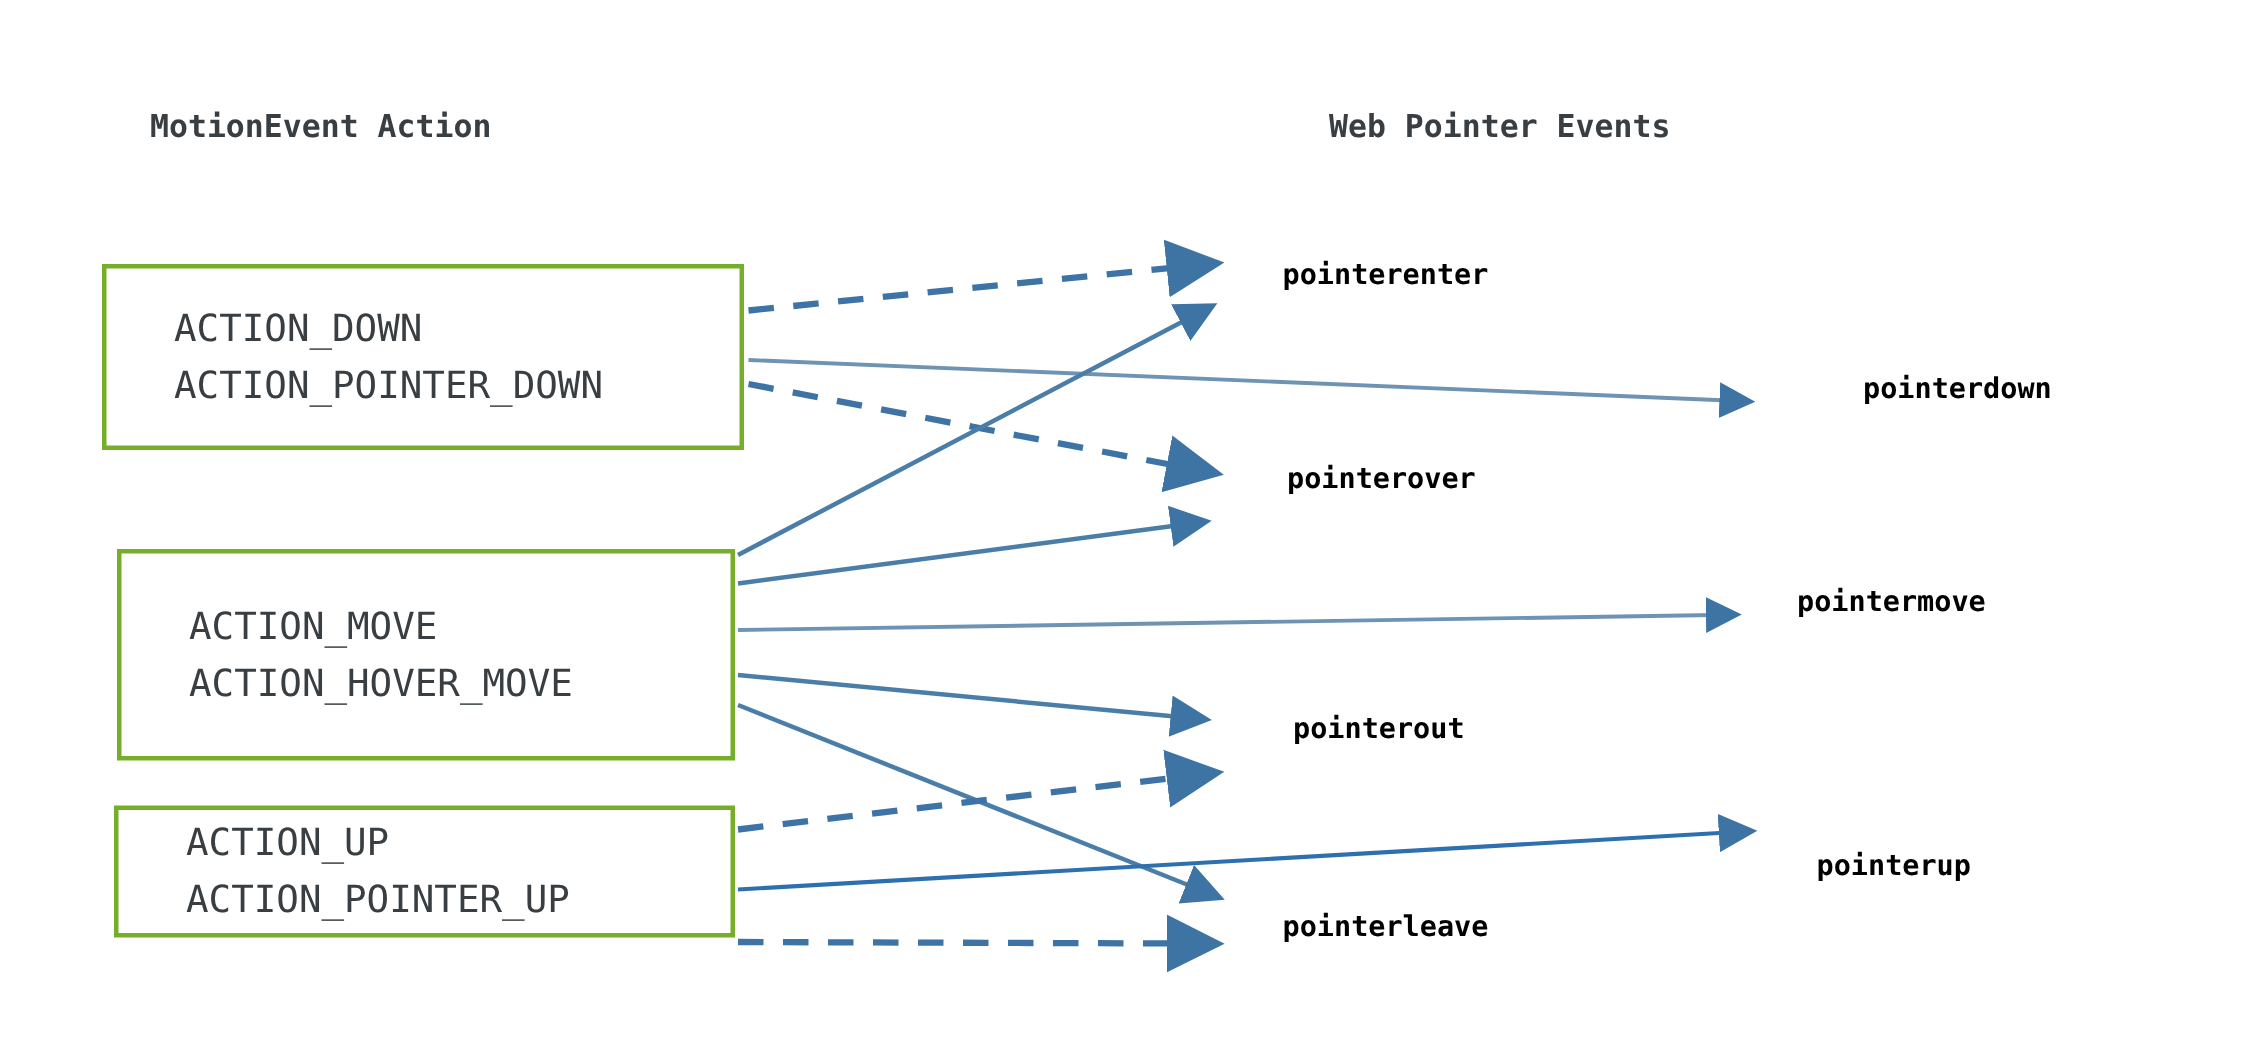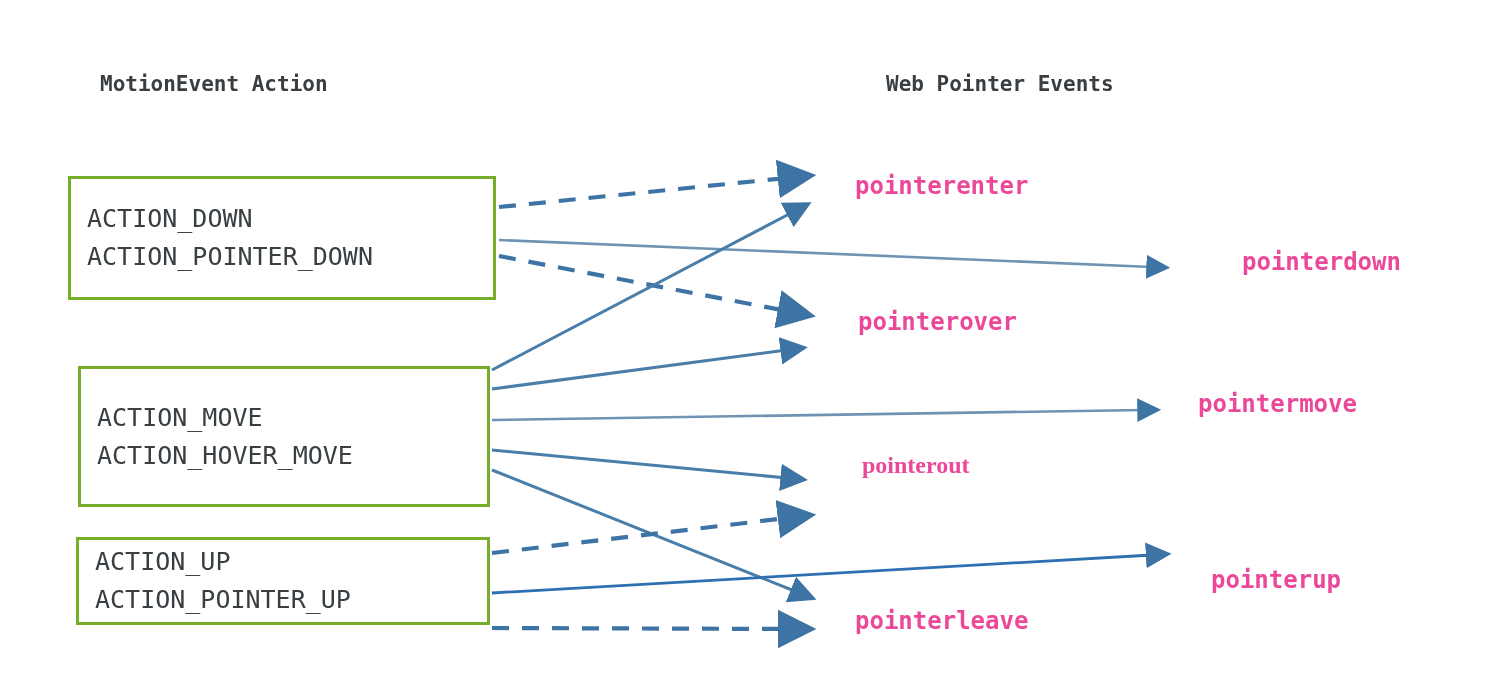--- a/index.html
+++ b/index.html
@@ -45,39 +45,39 @@
     flex-direction: column;
     justify-content: center;
   }
   .action-line {
     font-family: "DejaVu Sans Mono", "Liberation Mono", monospace;
     font-size: 25px;
     font-weight: 400;
     color: #383E42;
     line-height: 38px;
     white-space: nowrap;
-    padding-left: 16px;
+    padding-left: 45px;
   }
   #box-down  { left: 68px;  top: 176px; width: 428px; height: 124px; }
   #box-move  { left: 78px;  top: 366px; width: 412px; height: 141px; }
   #box-up    { left: 76px;  top: 537px; width: 414px; height: 88px; }
 
   .pe-label {
     position: absolute;
     font-family: "DejaVu Sans Mono", "Liberation Mono", monospace;
-    font-size: 24px;
+    font-size: 19px;
     font-weight: 700;
-    color: #ec4899;
+    color: #000000;
     white-space: nowrap;
   }
   #lbl-pointerenter { left: 855px;  top: 172px; }
   #lbl-pointerdown  { left: 1209px; top: 248px; margin-left: 33px; }
   #lbl-pointerover  { left: 858px;  top: 308px; }
   #lbl-pointermove  { left: 1198px; top: 390px; }
-  #lbl-pointerout   { left: 862px;  top: 452px; font-family: Liberation Serif, serif; }
+  #lbl-pointerout   { left: 862px;  top: 475px; }
   #lbl-pointerup    { left: 1211px; top: 536px; margin-top: 30px; }
   #lbl-pointerleave { left: 855px;  top: 607px; }
 </style>
 </head>
 <body>
 
 <div id="stage">
 
   <div class="col-title" id="title-left">MotionEvent Action</div>
   <div class="col-title" id="title-right">Web Pointer Events</div>

